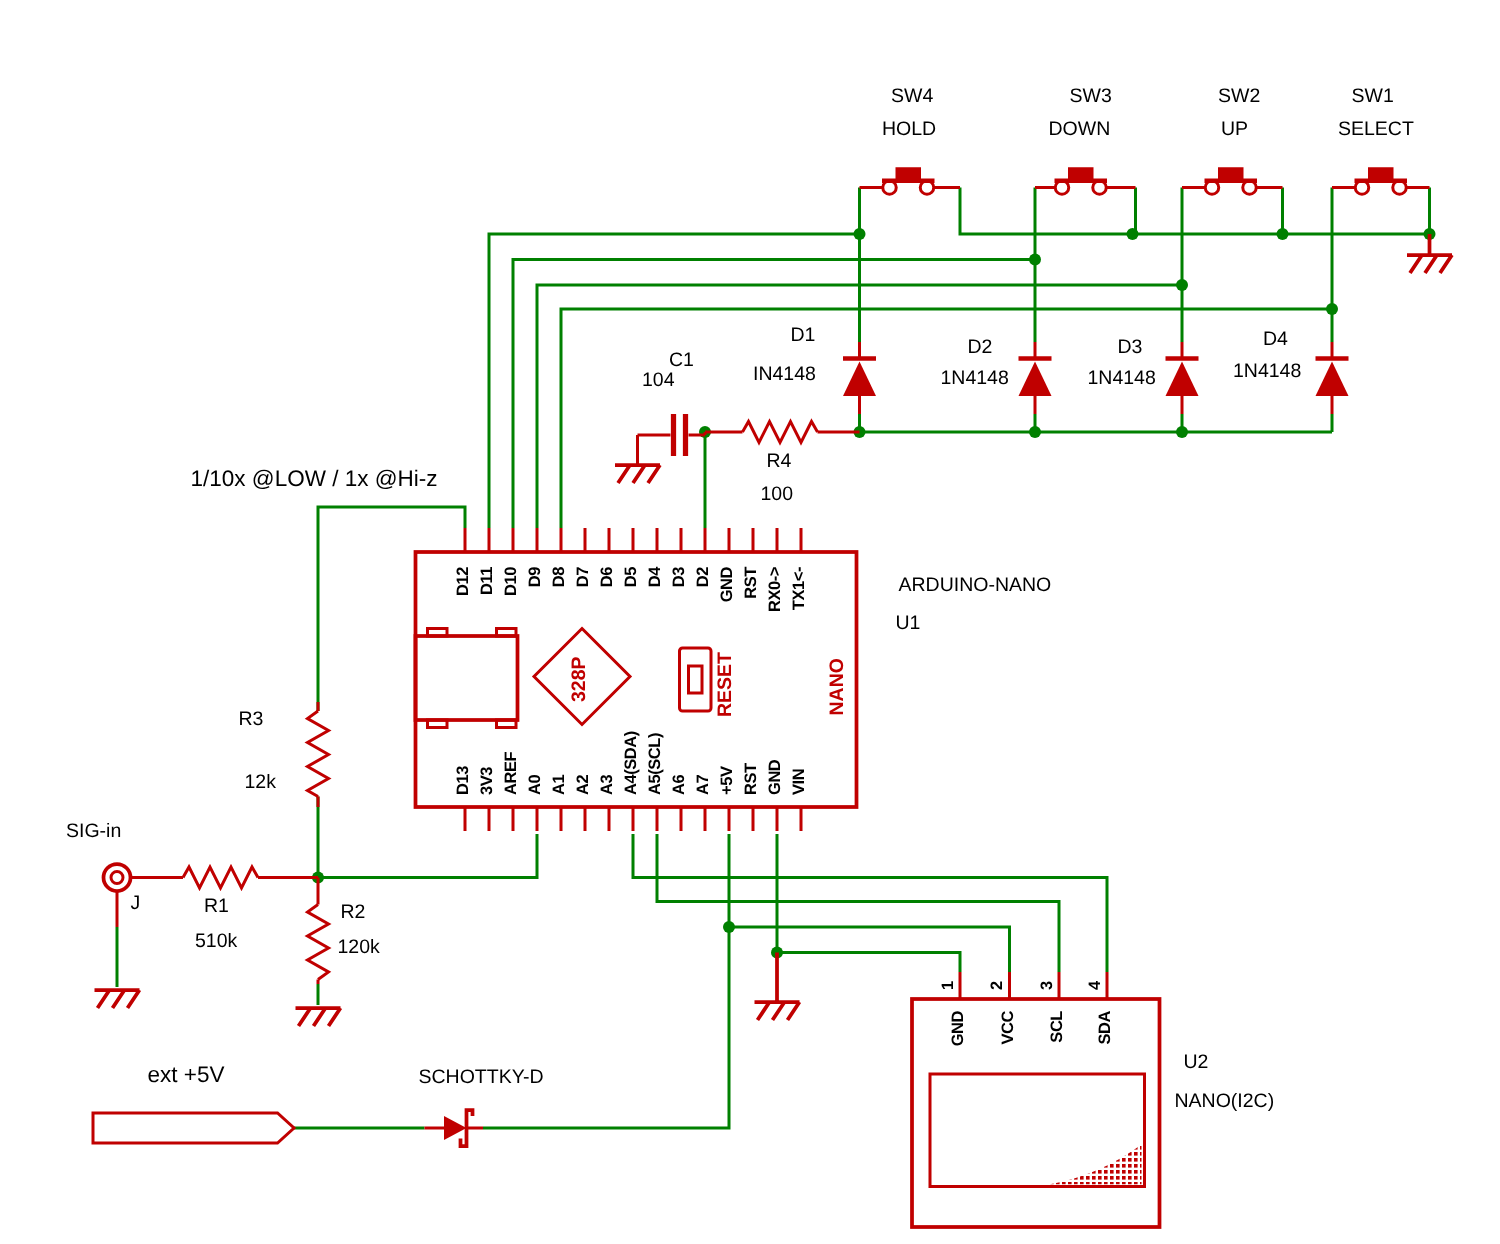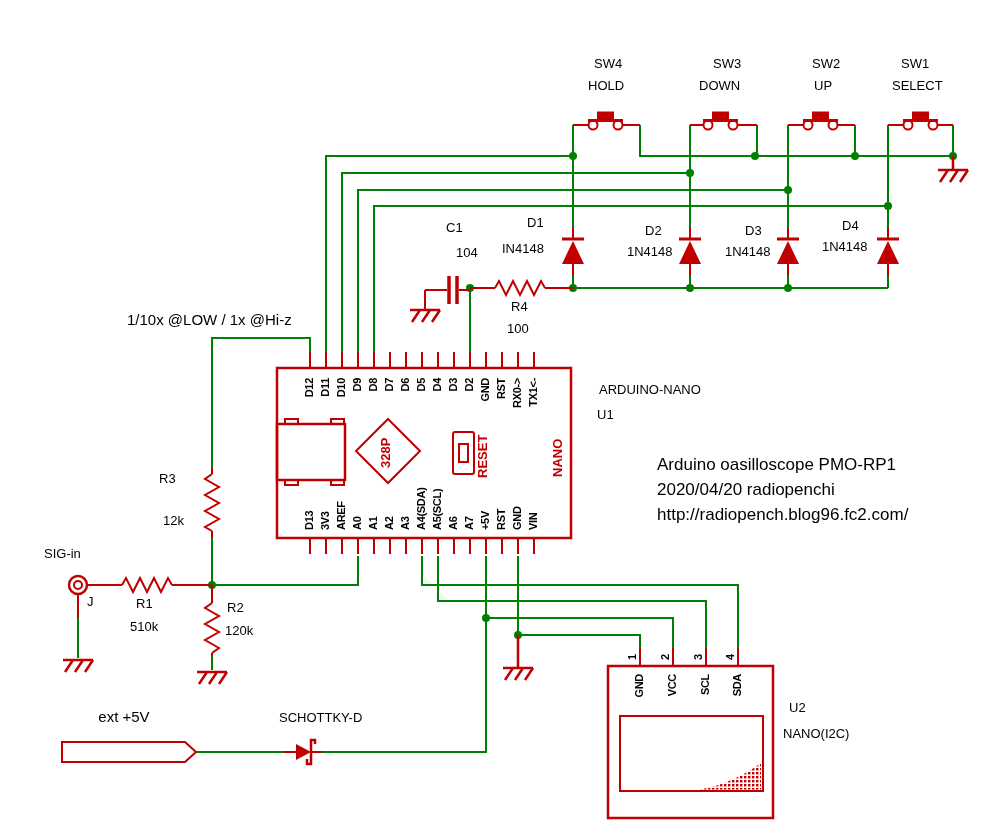--- a/index.html
+++ b/index.html
@@ -223,22 +223,22 @@
 
 <span class="lbl s13" style="left:527px;top:188px">D1</span>
 <span class="lbl s13" style="left:502px;top:214px">IN4148</span>
 <span class="lbl s13" style="left:645px;top:196px">D2</span>
 <span class="lbl s13" style="left:627px;top:217px">1N4148</span>
 <span class="lbl s13" style="left:745px;top:196px">D3</span>
 <span class="lbl s13" style="left:725px;top:217px">1N4148</span>
 <span class="lbl s13" style="left:842px;top:191px">D4</span>
 <span class="lbl s13" style="left:822px;top:212px">1N4148</span>
 
-<span class="lbl s13" style="left:446px;top:193px">C1</span>
-<span class="lbl s13" style="left:456px;top:218px">104</span>
+<span class="lbl s13" style="left:446px;top:205px">C1</span>
+<span class="lbl s13" style="left:428px;top:218px">104</span>
 <span class="lbl s13" style="left:511px;top:272px">R4</span>
 <span class="lbl s13" style="left:507px;top:294px">100</span>
 
 <span class="lbl s15" style="left:127px;top:284px">1/10x @LOW / 1x @Hi-z</span>
 
 <span class="lbl s13" style="left:599px;top:355px">ARDUINO-NANO</span>
 <span class="lbl s13" style="left:597px;top:380px">U1</span>
 <span class="lbl s13 red vbot" style="left:379px;top:440px">328P</span>
 <span class="lbl s13 red vbot" style="left:476px;top:450px">RESET</span>
 <span class="lbl s13 red vbot" style="left:551px;top:449px">NANO</span>
@@ -268,23 +268,20 @@
 <span class="lbl pinlbl vbot" style="left:399px;top:502px">A3</span>
 <span class="lbl pinlbl vbot" style="left:415px;top:502px">A4(SDA)</span>
 <span class="lbl pinlbl vbot" style="left:431px;top:502px">A5(SCL)</span>
 <span class="lbl pinlbl vbot" style="left:447px;top:502px">A6</span>
 <span class="lbl pinlbl vbot" style="left:463px;top:502px">A7</span>
 <span class="lbl pinlbl vbot" style="left:479px;top:502px">+5V</span>
 <span class="lbl pinlbl vbot" style="left:495px;top:502px">RST</span>
 <span class="lbl pinlbl vbot" style="left:511px;top:502px">GND</span>
 <span class="lbl pinlbl vbot" style="left:527px;top:502px">VIN</span>
 
-<span class="lbl s17" style="left:657px;top:427px">Arduino oasilloscope PMO-RP1</span>
-<span class="lbl s17" style="left:657px;top:452px">2020/04/20 radiopenchi</span>
-<span class="lbl s17" style="left:657px;top:477px">http://radiopench.blog96.fc2.com/</span>
 
 <span class="lbl s13" style="left:44px;top:519px">SIG-in</span>
 <span class="lbl s13" style="left:87px;top:567px">J</span>
 <span class="lbl s13" style="left:136px;top:569px">R1</span>
 <span class="lbl s13" style="left:130px;top:592px">510k</span>
 <span class="lbl s13" style="left:159px;top:444px">R3</span>
 <span class="lbl s13" style="left:163px;top:486px">12k</span>
 <span class="lbl s13" style="left:227px;top:573px">R2</span>
 <span class="lbl s13" style="left:225px;top:596px">120k</span>
 

